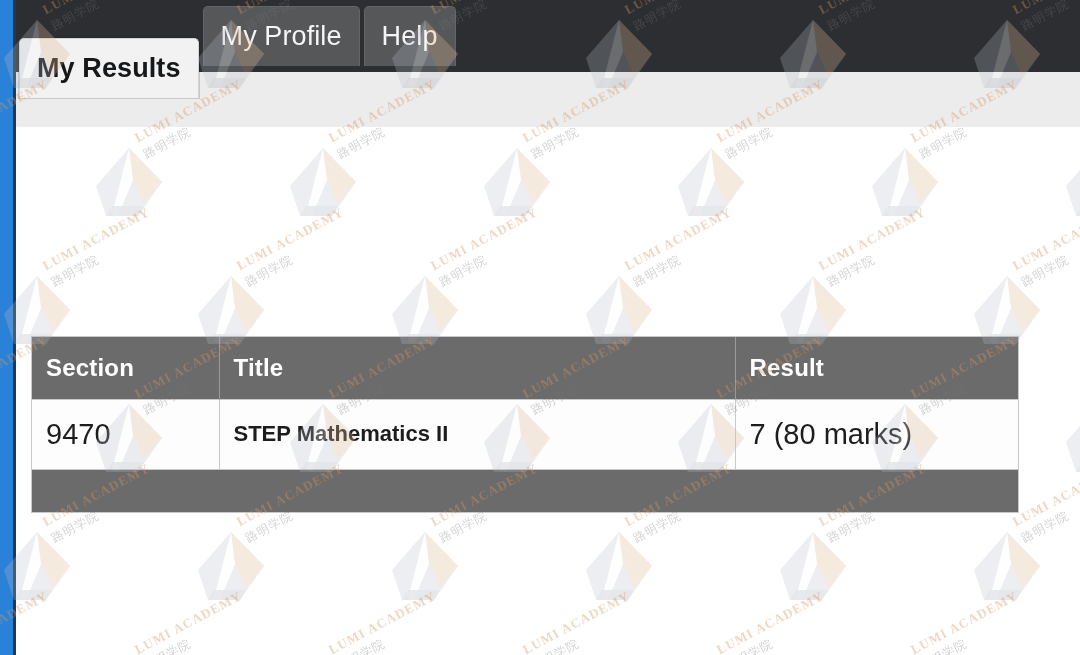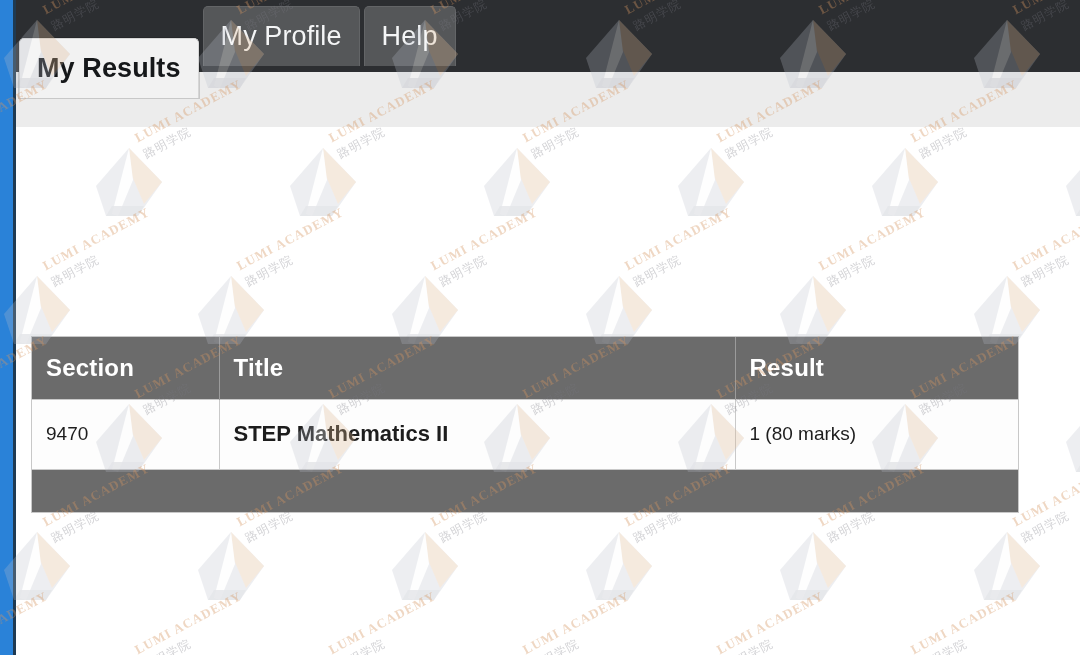--- a/index.html
+++ b/index.html
@@ -168,21 +168,21 @@
     height: 62px;
     border-right: 1px solid #9b9b9b;
     vertical-align: middle;
     letter-spacing: .2px;
   }
   #results-table thead th:last-child { border-right: none; }
 
   #results-table tbody td {
     background: #fdfdfd;
     color: #1d1d1d;
-    font-size: 19px;
+    font-size: 29px;
     height: 70px;
     padding: 6px 0 6px 14px;
     border-top: 1px solid #c9c9c9;
     border-right: 1px solid #c9c9c9;
     vertical-align: middle;
     overflow: hidden;
     white-space: nowrap;
   }
   #results-table tbody td:last-child { border-right: none; }
   #results-table tbody td.cell-title {
@@ -286,21 +286,21 @@
         <tr>
           <th>Section</th>
           <th>Title</th>
           <th>Result</th>
         </tr>
       </thead>
       <tbody>
         <tr>
           <td class="cell-section">9470</td>
           <td class="cell-title">STEP Mathematics II</td>
-          <td class="cell-result">1 (80 marks)</td>
+          <td class="cell-result">7 (80 marks)</td>
         </tr>
       </tbody>
       <tfoot>
         <tr>
           <td colspan="3"></td>
         </tr>
       </tfoot>
     </table>
 
   </div>

